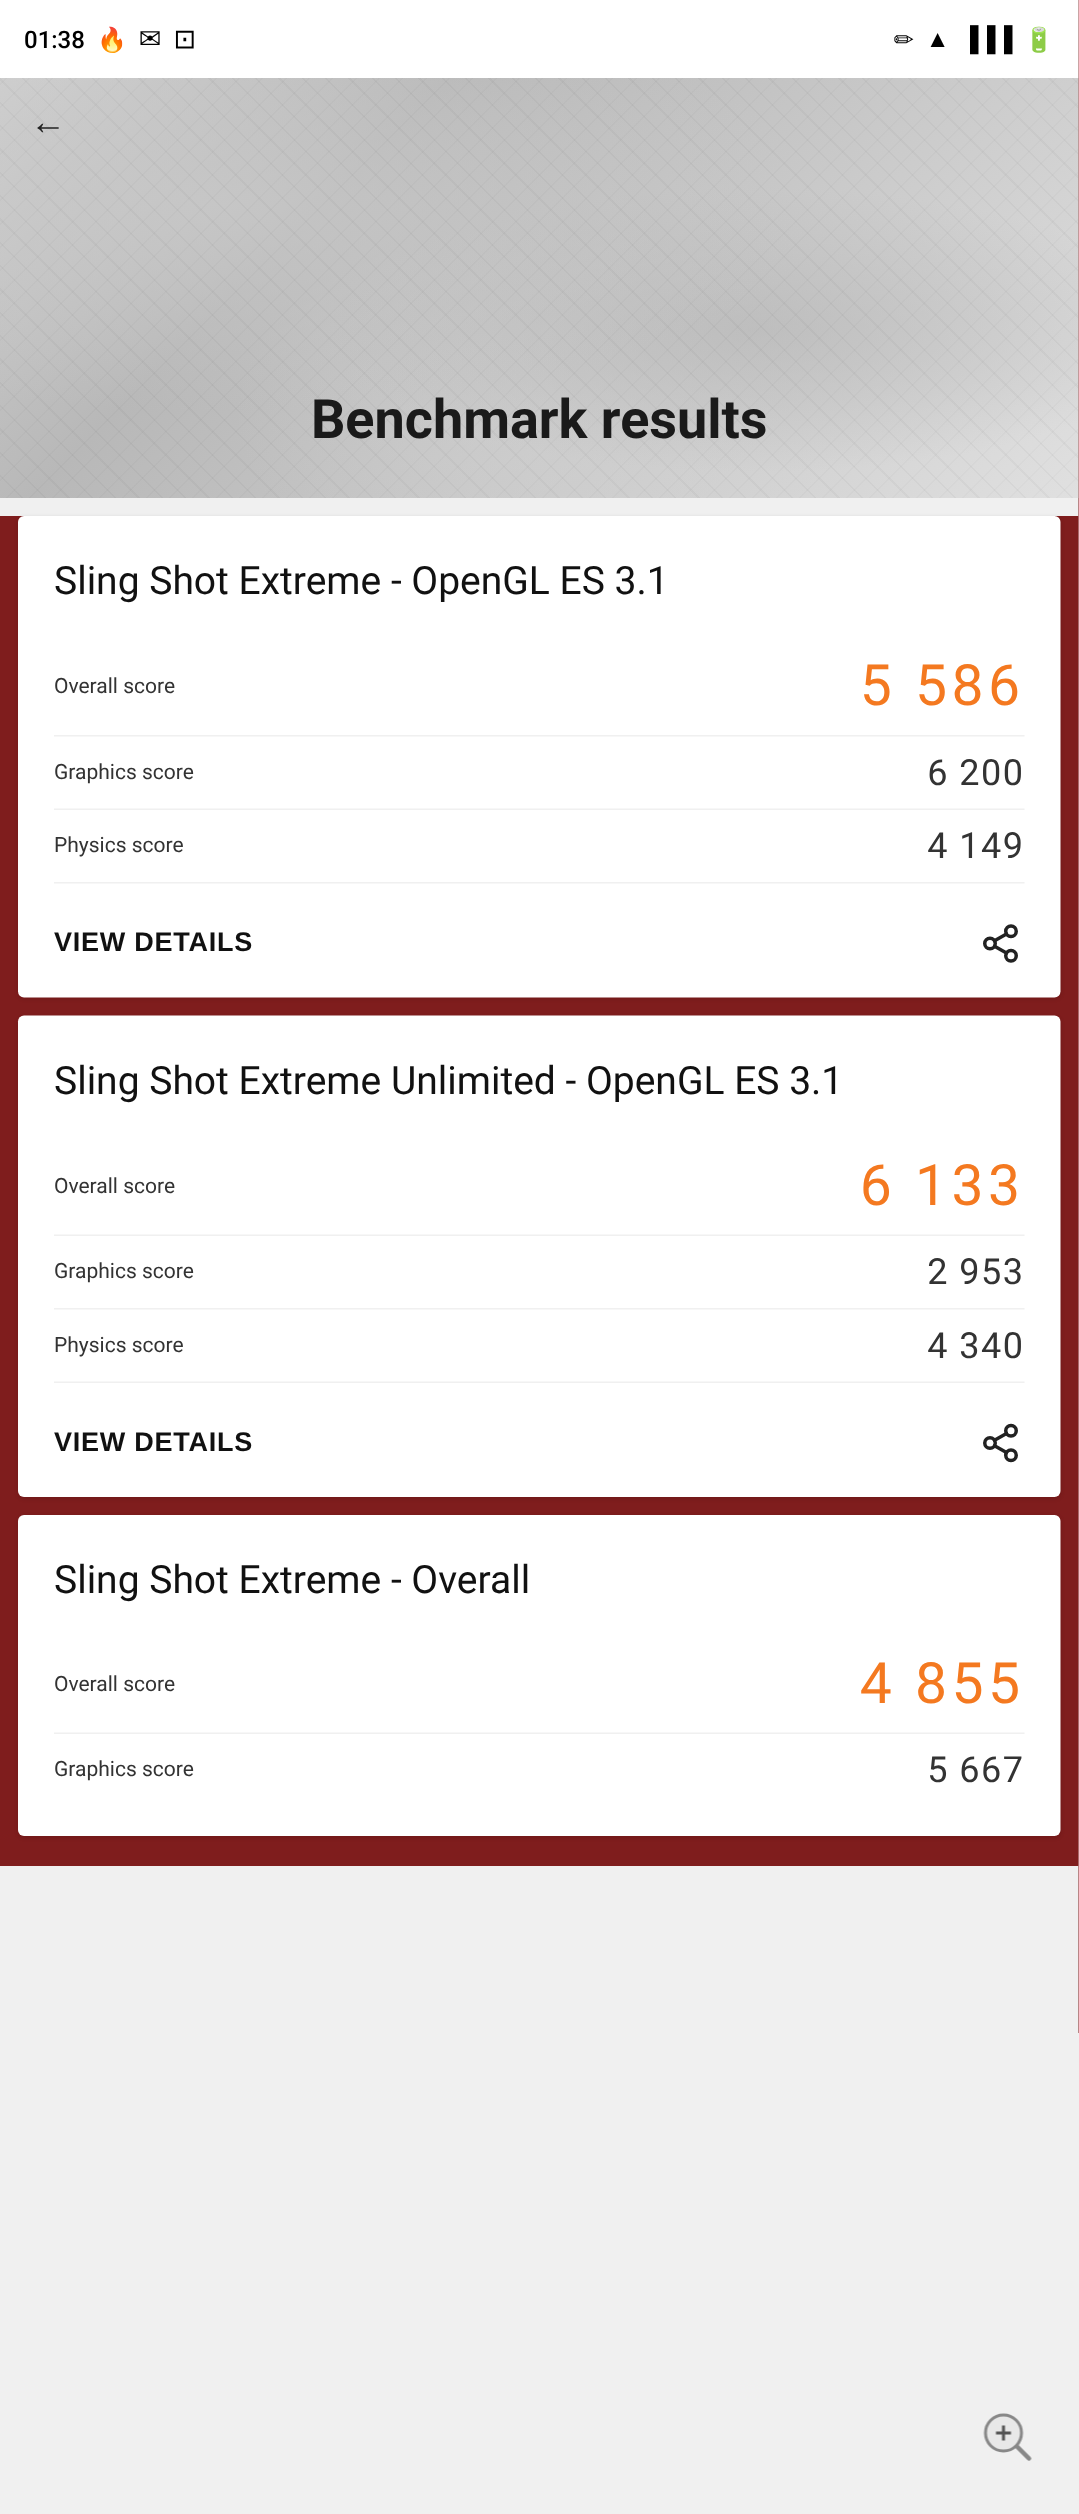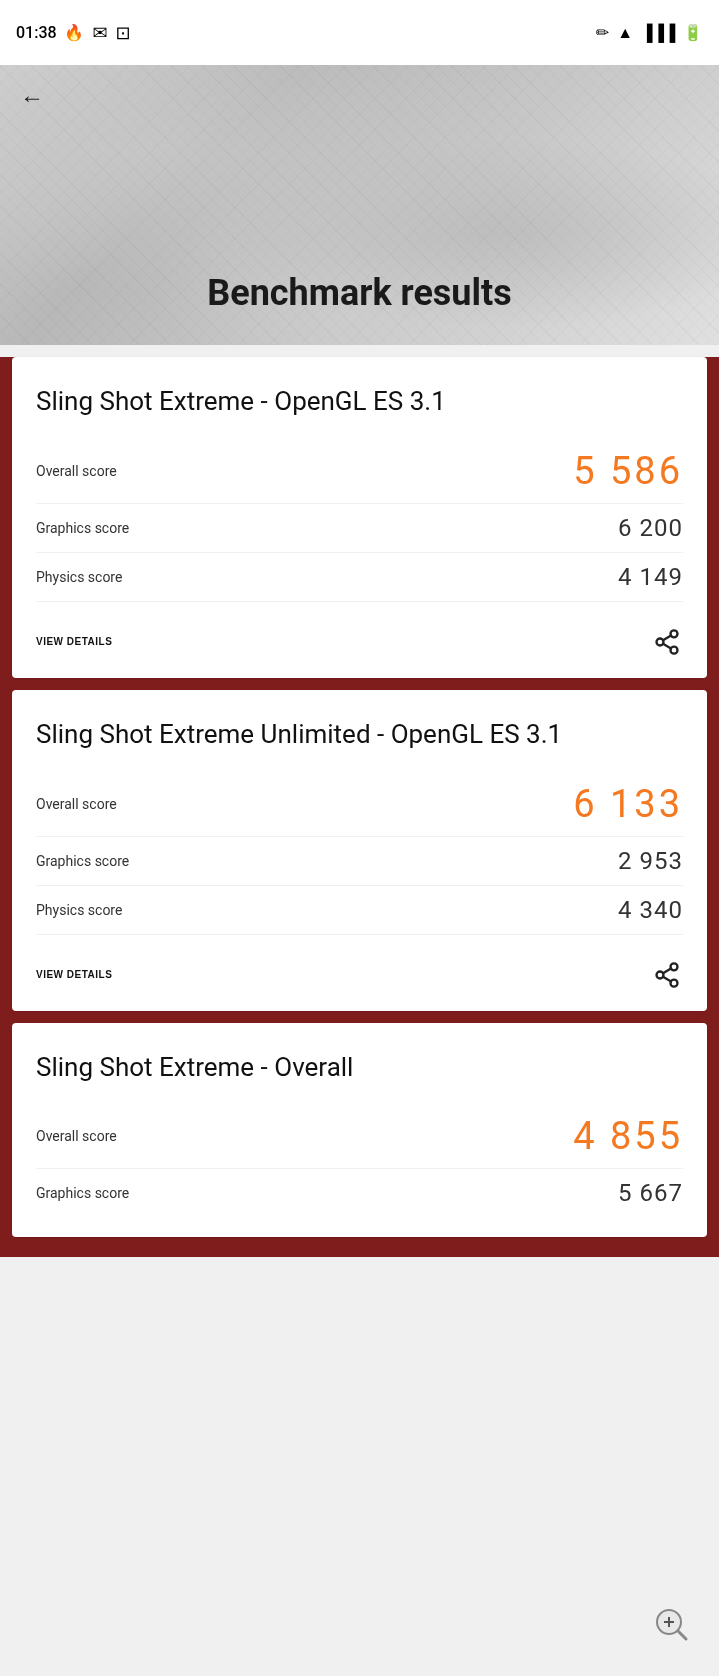--- a/index.html
+++ b/index.html
@@ -12,21 +12,21 @@
       overflow-x: hidden;
     }
 
     
     .status-bar {
       display: flex;
       justify-content: space-between;
       align-items: center;
       padding: 8px 16px;
       background: #fff;
-      height: 65px;
+      height: 52px;
     }
     .status-left {
       display: flex;
       align-items: center;
       gap: 8px;
       font-size: 16px;
       font-weight: 500;
     }
     .status-right {
       display: flex;
@@ -136,21 +136,21 @@
       letter-spacing: 3px;
     }
     .card-footer {
       display: flex;
       justify-content: space-between;
       align-items: center;
       margin-top: 16px;
       padding-top: 8px;
     }
     .view-details-btn {
-      font-size: 10px;
+      font-size: 18px;
       font-weight: 700;
       color: #111;
       letter-spacing: 0.5px;
       background: none;
       border: none;
       cursor: pointer;
       padding: 0;
       text-transform: uppercase;
     }
     .share-icon {

